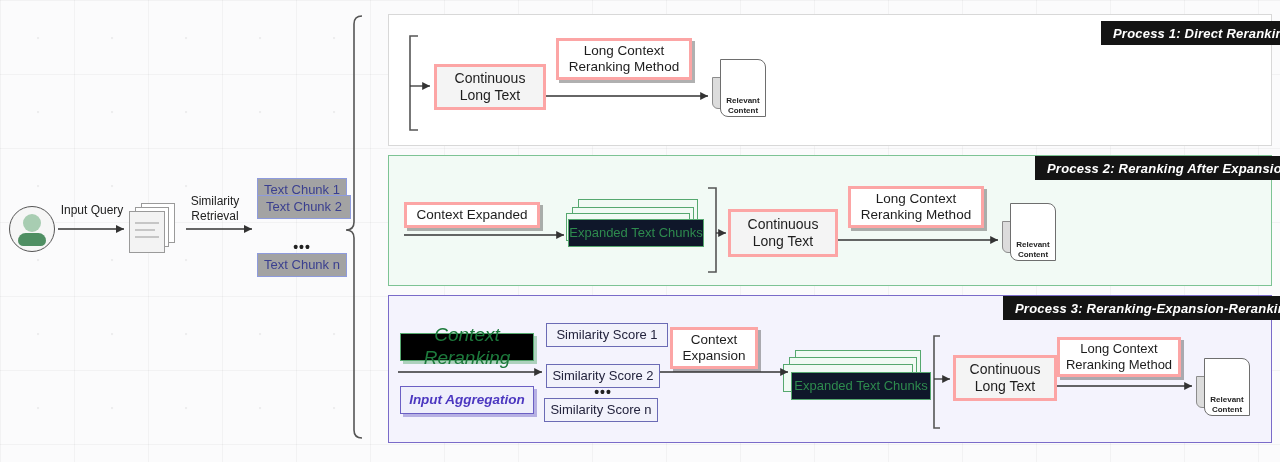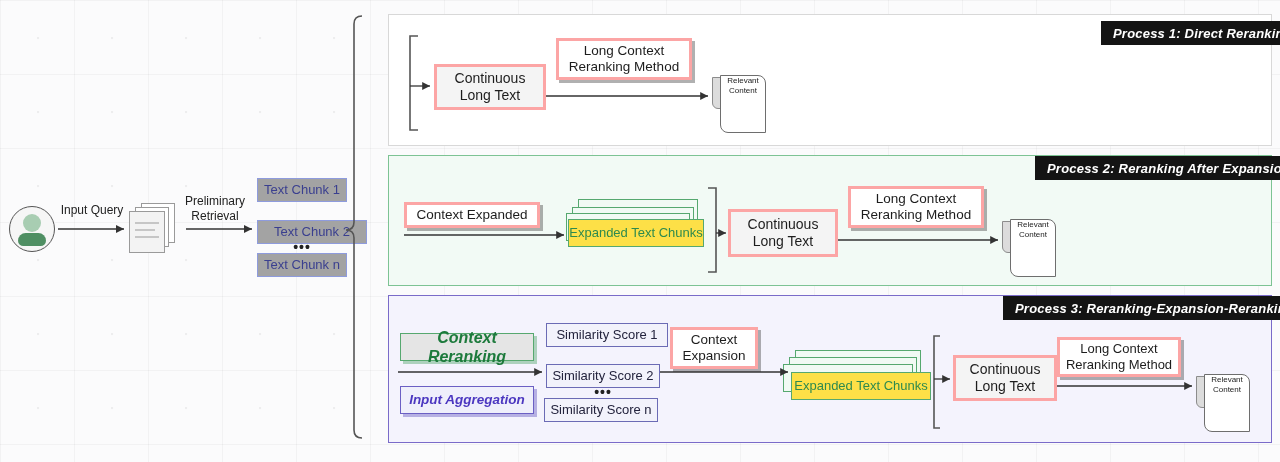--- a/index.html
+++ b/index.html
@@ -39,31 +39,31 @@
   .shadow{box-shadow:3px 3px 0 0 rgba(80,80,80,.45);}
   .chunk{
     background:#a3a3a3;border:1px solid #8e9bdd;color:#3a3f8f;
     font-size:13px;
   }
   .score{
     background:#f2f2fb;border:1.4px solid #6b6bb5;color:#23233d;
     font-size:13px;
   }
   .greenbox{
-    background:#e5e5e5;border:1.6px solid #56a86f;color:#1d7a3c;
-    font-style:italic;font-weight:bold;font-size:16px;
+    background:#000000;border:1.6px solid #56a86f;color:#1d7a3c;
+    font-style:italic;font-weight:normal;font-size:19px;
     box-shadow:3px 3px 0 0 rgba(86,168,111,.45);
   }
   .purplebox{
     background:#efeffb;border:1.6px solid #6b5fc4;color:#4b37c0;
     font-style:italic;font-weight:bold;font-size:13.5px;
     box-shadow:3px 3px 0 0 rgba(107,95,196,.45);
   }
   .greenchunk{
-    background:#fde047;border:1.3px solid #56a86f;color:#2e8a4e;
+    background:#0f172a;border:1.3px solid #56a86f;color:#2e8a4e;
     font-size:13px;
   }
   .greenchunk.ghost{background:#f1faf4;}
 
   
   .panel{position:absolute;box-sizing:border-box;}
   .panel.p1{background:#ffffff;border:1px solid #d8d8d8;}
   .panel.p2{background:#f2faf5;border:1.2px solid #7dc394;}
   .panel.p3{background:#f4f3fd;border:1.4px solid #7a6bc9;}
   .ptitle{
@@ -72,25 +72,25 @@
     display:flex;align-items:center;justify-content:center;
     padding:0 12px;height:24px;white-space:nowrap;letter-spacing:.2px;
   }
 
   .lbl{position:absolute;font-size:12px;color:#222;text-align:center;line-height:1.25;}
   .dots{position:absolute;font-size:14px;color:#222;font-weight:bold;text-align:center;letter-spacing:1px;}
 
   
   .doc{position:absolute;}
   .doc .page{
-    position:absolute;left:8px;top:16px;width:44px;height:56px;
+    position:absolute;left:8px;top:0;width:44px;height:56px;
     background:#fff;border:1px solid #6e6e6e;
     border-radius:0 8px 0 8px;
-    display:flex;align-items:flex-start;justify-content:center;
-    font-size:8px;font-weight:normal;color:#222;text-align:center;line-height:1.25;
+    display:flex;align-items:flex-end;justify-content:center;
+    font-size:8px;font-weight:bold;color:#222;text-align:center;line-height:1.25;
   }
   .doc .tab{
     position:absolute;left:0;top:18px;width:12px;height:30px;
     background:#dcdcdc;border:1px solid #8c8c8c;border-radius:0 0 0 6px;
   }
 
   
   .avatar{position:absolute;width:44px;height:44px;border-radius:50%;
     background:#f6f6f6;border:1.6px solid #555;}
   .avatar .head{position:absolute;left:13px;top:7px;width:18px;height:18px;border-radius:50%;background:#a8cdb2;}
@@ -123,26 +123,26 @@
   <div class="d d3"></div>
   <div class="d d2"></div>
   <div class="d d1">
     <div class="line" style="top:10px;width:24px;"></div>
     <div class="line" style="top:17px;width:20px;"></div>
     <div class="line" style="top:24px;width:24px;"></div>
   </div>
 </div>
 
 <div class="lbl" style="left:178px;top:194px;width:74px;">
-  <span>Preliminary</span><br>
+  <span>Similarity</span><br>
   <span>Retrieval</span>
 </div>
 
 <div class="box chunk" style="left:257px;top:178px;width:90px;height:24px;">Text Chunk 1</div>
-<div class="box chunk" style="left:257px;top:220px;width:110px;height:24px;">Text Chunk 2</div>
+<div class="box chunk" style="left:257px;top:195px;width:94px;height:24px;">Text Chunk 2</div>
 <div class="dots" style="left:257px;top:239px;width:90px;">•••</div>
 <div class="box chunk" style="left:257px;top:253px;width:90px;height:24px;">Text Chunk n</div>
 
 <div class="panel p1" style="left:388px;top:14px;width:884px;height:132px;"></div>
 <div class="ptitle" style="left:1101px;top:21px;">Process 1: Direct Reranking</div>
 
 <div class="box" style="left:434px;top:64px;width:112px;height:46px;font-size:14px;">
   <span>Continuous<br>Long Text</span>
 </div>
 <div class="box white shadow" style="left:556px;top:38px;width:136px;height:42px;font-size:13.5px;">

